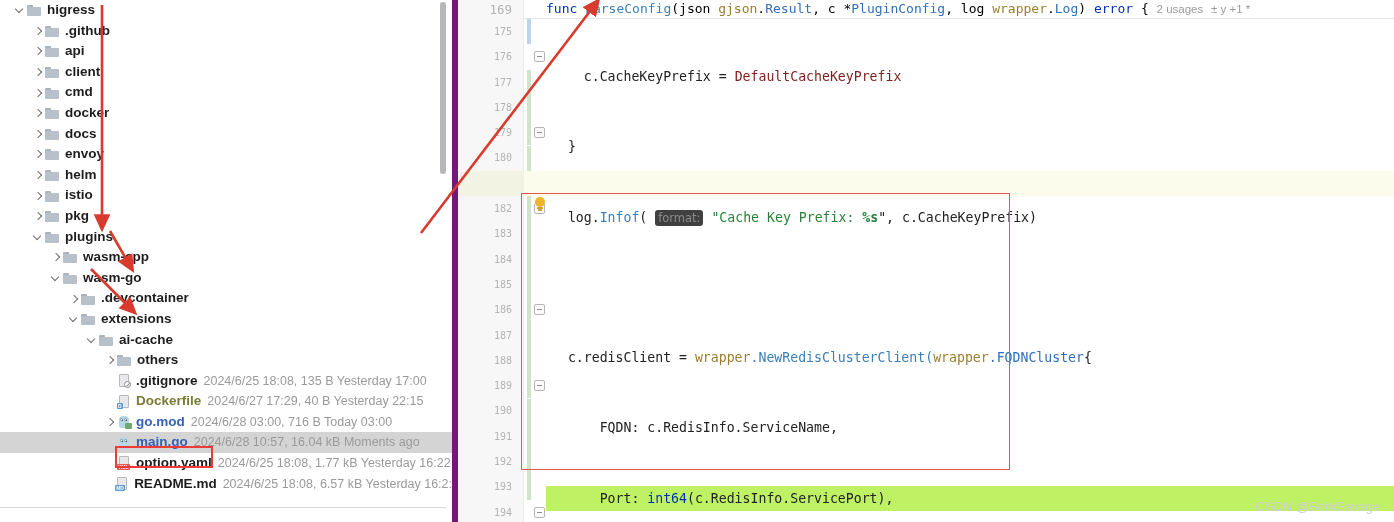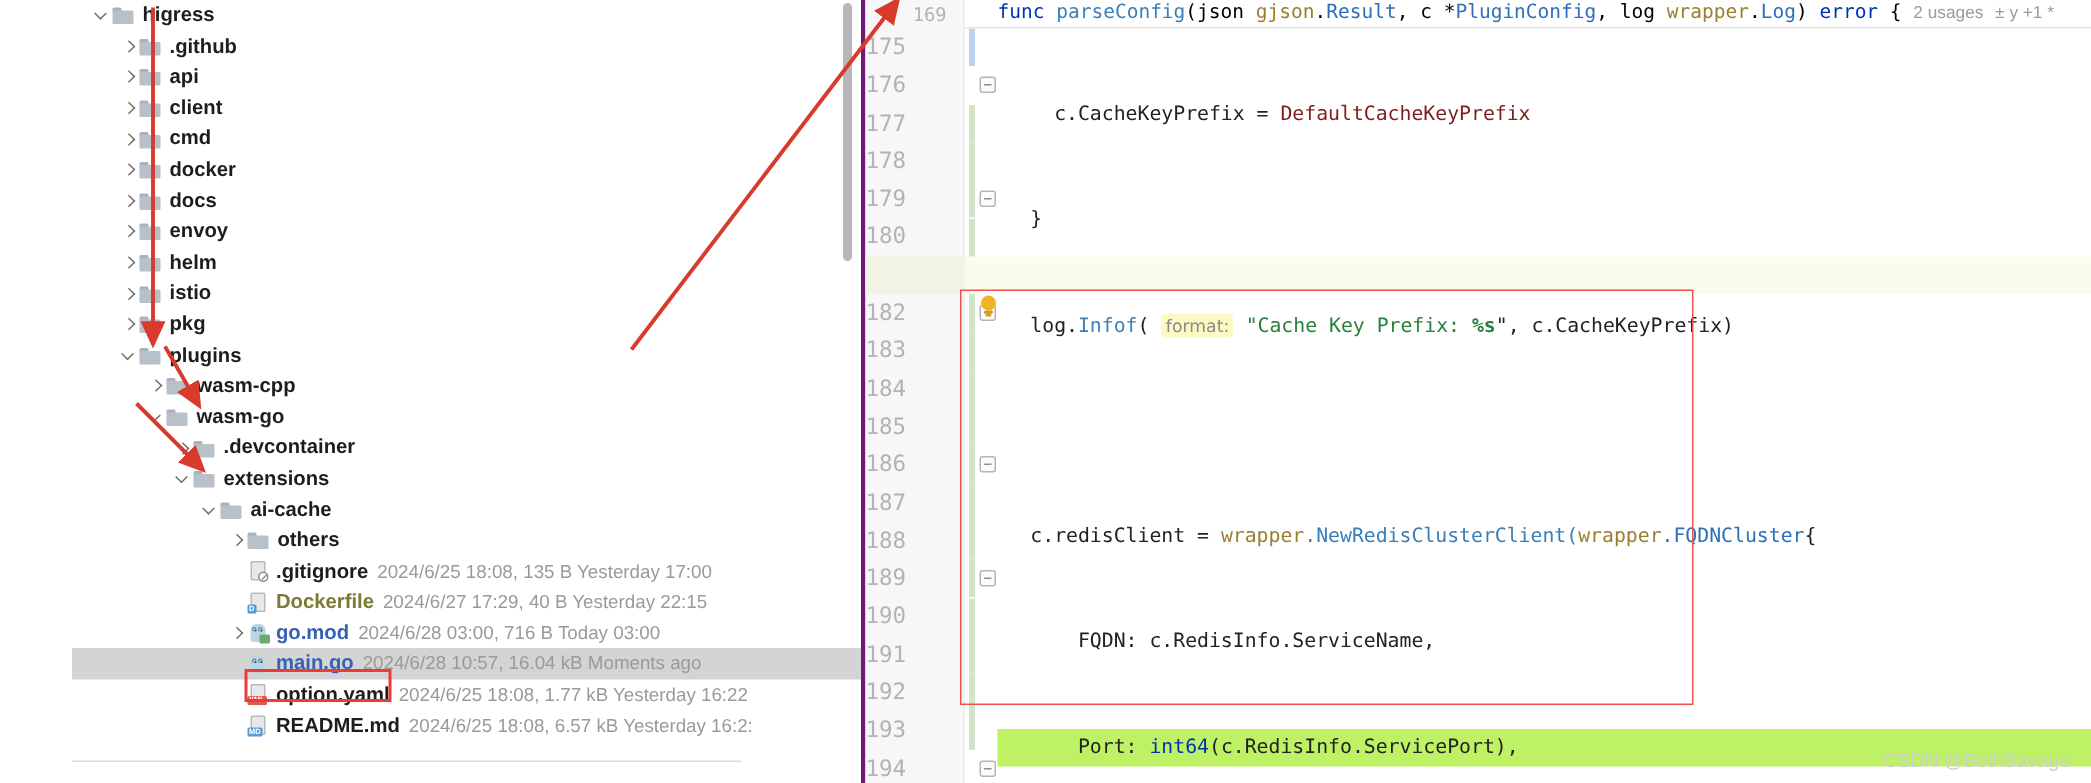--- a/index.html
+++ b/index.html
@@ -9,24 +9,23 @@
     background:#ffffff;
     font-family:"Liberation Sans", sans-serif;
     overflow:hidden; position:relative;
   }
 
   
   #root { position:absolute; inset:0; display:flex; }
 
   
   #project-panel {
-    width:529px; height:522px; position:relative;
+    width:458px; height:522px; position:relative;
     background:#ffffff; overflow:hidden;
-    border-right:3px solid #701a75;
-    margin-left:48px;
+    border-right:6px solid #701a75;
   }
   #tree { position:relative; padding-top:0px; }
   .trow {
     height:20.6px; line-height:20.6px;
     display:flex; align-items:center;
     white-space:nowrap; font-size:13.5px; color:#1d1d1d;
     position:relative;
   }
   .trow.sel { background:#d4d4d4; }
 
@@ -143,22 +142,22 @@
     line-height:19px; border-right:1px solid #ececee;
   }
   #sticky .code { padding-left:22px; line-height:19px; white-space:nowrap; }
 
   
   #gutter {
     position:absolute; left:0; top:19px; width:66px; height:503px;
     background:#f7f7f7; border-right:1px solid #ececee;
   }
   #gutter .ln {
-    height:25.3px; line-height:25.3px; padding-right:11px;
-    color:#b3b3b3; font-family:"DejaVu Sans Mono", monospace; font-size:15px;
+    height:25.3px; line-height:25.3px; text-align:right; padding-right:11px;
+    color:#b3b3b3; font-family:"DejaVu Sans Mono", monospace; font-size:10px;
   }
   #gutter .ln.cur { color:#9a9a9a; }
 
   
   #markers { position:absolute; left:66px; top:19px; width:22px; height:503px; }
   .chgbar { position:absolute; left:3px; width:3.5px; }
   .chgbar.green { background:#cfe4c8; }
   .chgbar.blue  { background:#bcd3ee; }
   .fold {
     position:absolute; left:10px; width:11px; height:11px;
@@ -191,21 +190,21 @@
 
   
   .kw  { color:#0033b3; font-weight:normal; }
   .typ { color:#2f6fb8; }
   .pkg { color:#9a7f2e; }
   .cst { color:#7f1d1d; }
   .str { color:#29803a; }
   .strfmt { color:#29803a; font-weight:bold; }
   .fn  { color:#3b7fb8; }
   .hint {
-    background:#fef9c3; color:#8a8a8a; font-size:11.5px;
+    background:#404040; color:#8a8a8a; font-size:11.5px;
     padding:1px 3px; border-radius:3px; font-family:"DejaVu Sans", sans-serif;
   }
   .usages { color:#9b9b9b; font-family:"Liberation Sans", sans-serif; font-size:11.5px; }
 
   
   #bulb {
     position:absolute; width:12px; height:15px; z-index:7;
   }
   #bulb .glass{
     position:absolute; left:1px; top:0; width:10px; height:10px;

